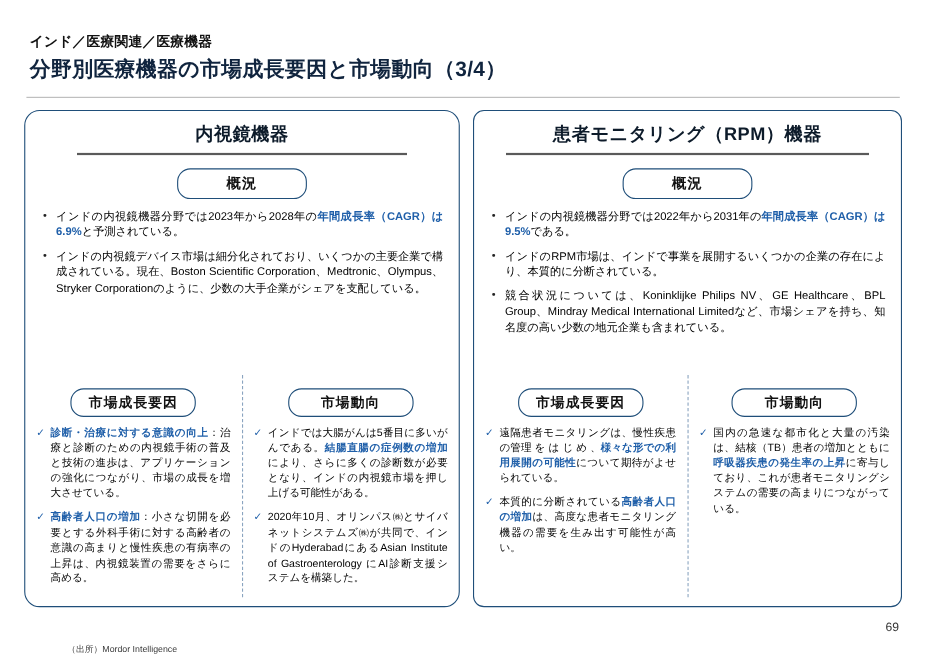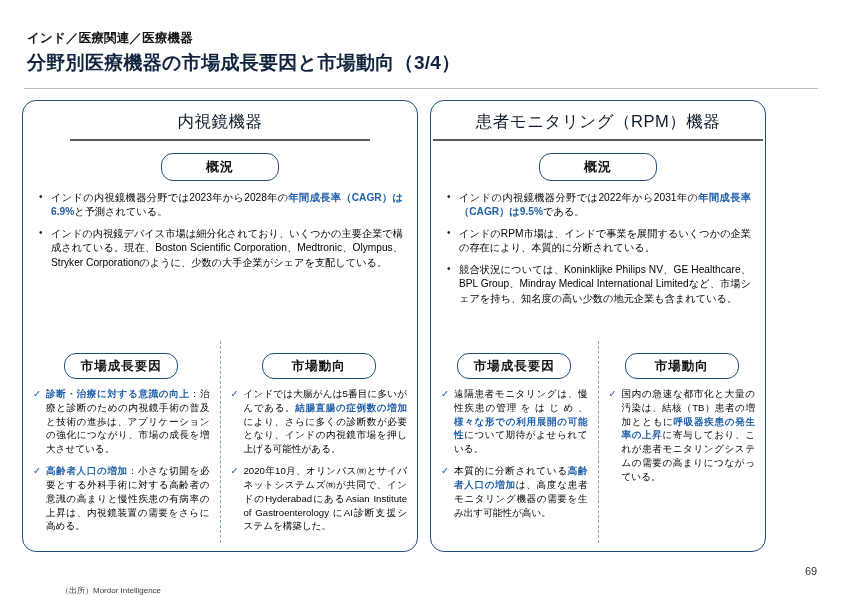--- a/index.html
+++ b/index.html
@@ -31,25 +31,25 @@
 
   
   .panel{
     position:absolute;top:100px;height:452px;
     border:1.6px solid #1F4E79;
     border-radius:14px;
     box-sizing:border-box;
     background:#fff;
   }
   .panel.left{left:22px;width:396px;}
-  .panel.right{left:430px;width:336px;}
+  .panel.right{left:430px;width:390px;border-radius:10px;}
 
   .panel-title{
     text-align:center;
-    font-size:16.5px;font-weight:normal;
+    font-size:16.5px;font-weight:bold;
     color:#0d1b2a;
     margin-top:10px;
     letter-spacing:0.5px;
   }
   .panel-rule{
     height:2px;background:#5a5a5a;
     margin:6px auto 0 auto;
   }
   .panel.left .panel-rule{width:300px;}
   .panel.right .panel-rule{width:330px;}

